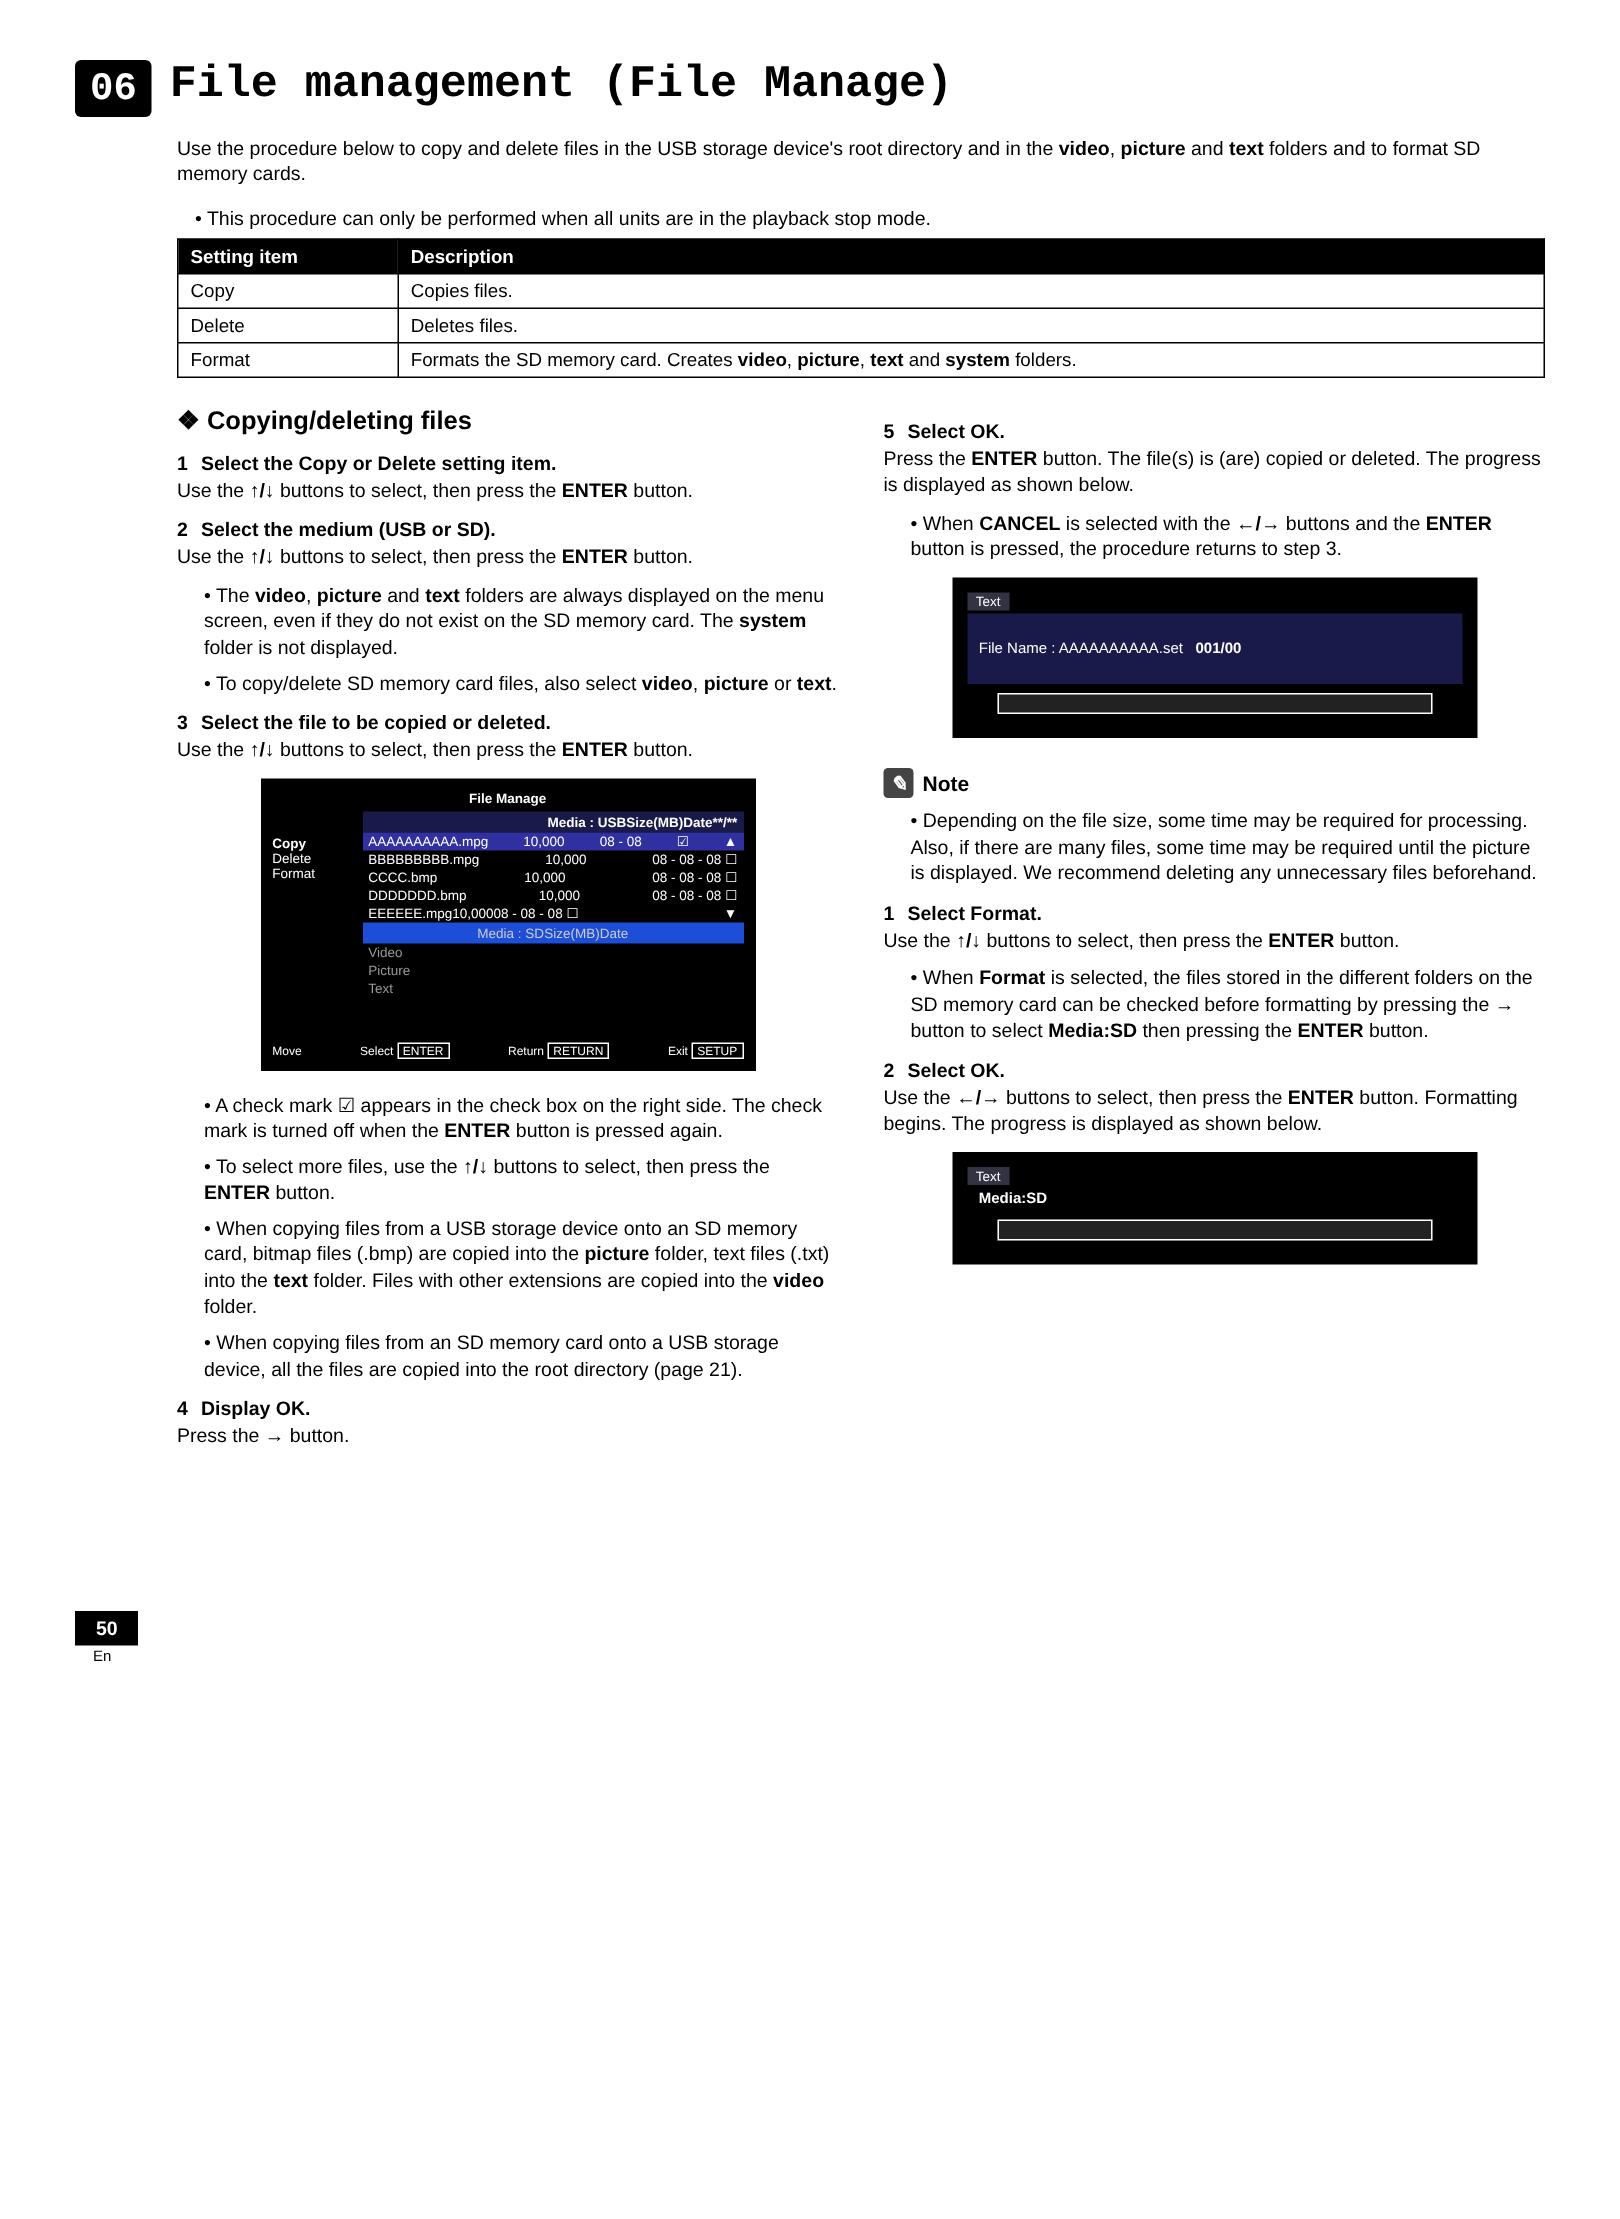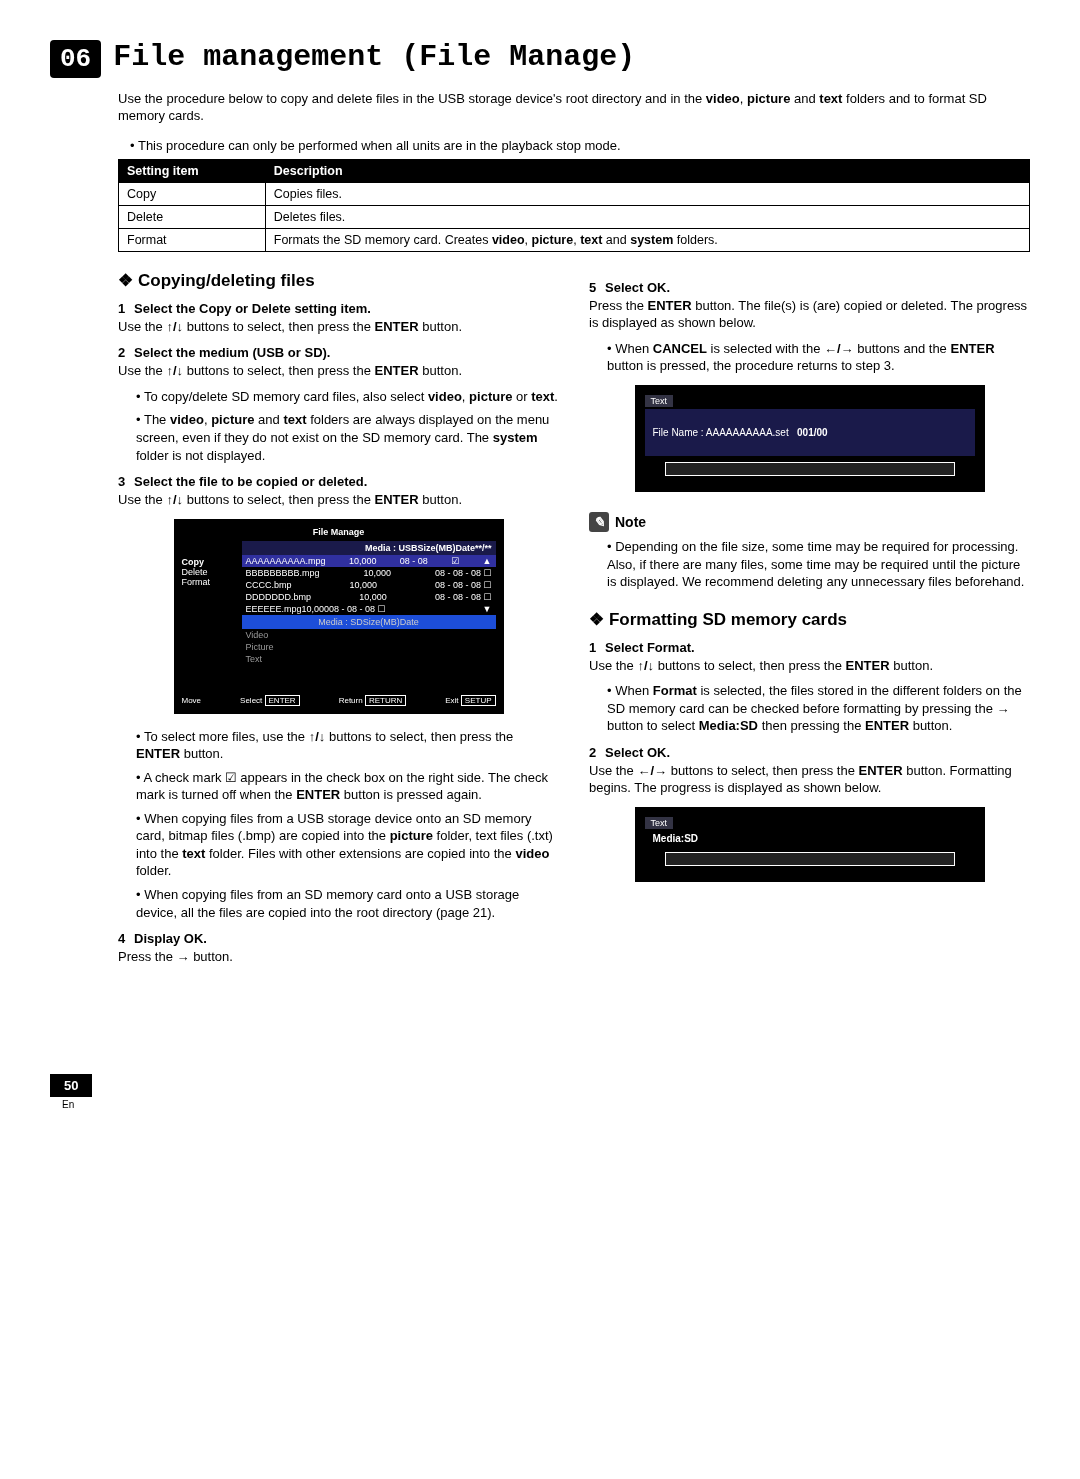--- a/index.html
+++ b/index.html
@@ -94,24 +94,24 @@
     <div class="step-title"><span class="step-num">1</span><span>Select the Copy or Delete setting item.</span></div>
     <div class="body-text">
       <span>Use the </span><span class="arrows">↑/↓</span><span> buttons to select, then press the </span><b>ENTER</b><span> button.</span>
     </div>
 
     <div class="step-title"><span class="step-num">2</span><span>Select the medium (USB or SD).</span></div>
     <div class="body-text">
       <span>Use the </span><span class="arrows">↑/↓</span><span> buttons to select, then press the </span><b>ENTER</b><span> button.</span>
     </div>
     <div class="sub-bullet">
+      <span>The </span><b>video</b><span>, </span><b>picture</b><span> and </span><b>text</b><span> folders are always displayed on the menu screen, even if they do not exist on the SD memory card. The </span><b>system</b><span> folder is not displayed.</span>
+    </div>
+    <div class="sub-bullet">
       <span>To copy/delete SD memory card files, also select </span><b>video</b><span>, </span><b>picture</b><span> or </span><b>text</b><span>.</span>
-    </div>
-    <div class="sub-bullet">
-      <span>The </span><b>video</b><span>, </span><b>picture</b><span> and </span><b>text</b><span> folders are always displayed on the menu screen, even if they do not exist on the SD memory card. The </span><b>system</b><span> folder is not displayed.</span>
     </div>
 
     <div class="step-title"><span class="step-num">3</span><span>Select the file to be copied or deleted.</span></div>
     <div class="body-text">
       <span>Use the </span><span class="arrows">↑/↓</span><span> buttons to select, then press the </span><b>ENTER</b><span> button.</span>
     </div>
 
     <div class="ui-box">
       <div class="ui-title">File Manage</div>
       <div class="ui-row">
@@ -170,24 +170,24 @@
       </div>
       <div class="ui-footer">
         <span>Move</span>
         <span><span>Select</span> <span class="ui-btn">ENTER</span></span>
         <span><span>Return</span> <span class="ui-btn">RETURN</span></span>
         <span><span>Exit</span> <span class="ui-btn">SETUP</span></span>
       </div>
     </div>
 
     <div class="sub-bullet">
+      <span>A check mark ☑ appears in the check box on the right side. The check mark is turned off when the </span><b>ENTER</b><span> button is pressed again.</span>
+    </div>
+    <div class="sub-bullet">
       <span>To select more files, use the </span><span class="arrows">↑/↓</span><span> buttons to select, then press the </span><b>ENTER</b><span> button.</span>
-    </div>
-    <div class="sub-bullet">
-      <span>A check mark ☑ appears in the check box on the right side. The check mark is turned off when the </span><b>ENTER</b><span> button is pressed again.</span>
     </div>
     <div class="sub-bullet">
       <span>When copying files from a USB storage device onto an SD memory card, bitmap files (.bmp) are copied into the </span><b>picture</b><span> folder, text files (.txt) into the </span><b>text</b><span> folder. Files with other extensions are copied into the </span><b>video</b><span> folder.</span>
     </div>
     <div class="sub-bullet">When copying files from an SD memory card onto a USB storage device, all the files are copied into the root directory (page 21).</div>
 
     <div class="step-title"><span class="step-num">4</span><span>Display OK.</span></div>
     <div class="body-text">
       <span>Press the </span><span class="arrows">→</span><span> button.</span>
     </div>
@@ -210,21 +210,20 @@
       </div>
       <div class="progress-bar"></div>
     </div>
 
     <div class="note-head">
       <div class="note-icon">✎</div>
       <span>Note</span>
     </div>
     <div class="sub-bullet">Depending on the file size, some time may be required for processing. Also, if there are many files, some time may be required until the picture is displayed. We recommend deleting any unnecessary files beforehand.</div>
 
-    <div class="section-title diamond" style="margin-top:18px;">Formatting SD memory cards</div>
 
     <div class="step-title"><span class="step-num">1</span><span>Select Format.</span></div>
     <div class="body-text">
       <span>Use the </span><span class="arrows">↑/↓</span><span> buttons to select, then press the </span><b>ENTER</b><span> button.</span>
     </div>
     <div class="sub-bullet">
       <span>When </span><b>Format</b><span> is selected, the files stored in the different folders on the SD memory card can be checked before formatting by pressing the </span><span class="arrows">→</span><span> button to select </span><b>Media:SD</b><span> then pressing the </span><b>ENTER</b><span> button.</span>
     </div>
 
     <div class="step-title"><span class="step-num">2</span><span>Select OK.</span></div>

